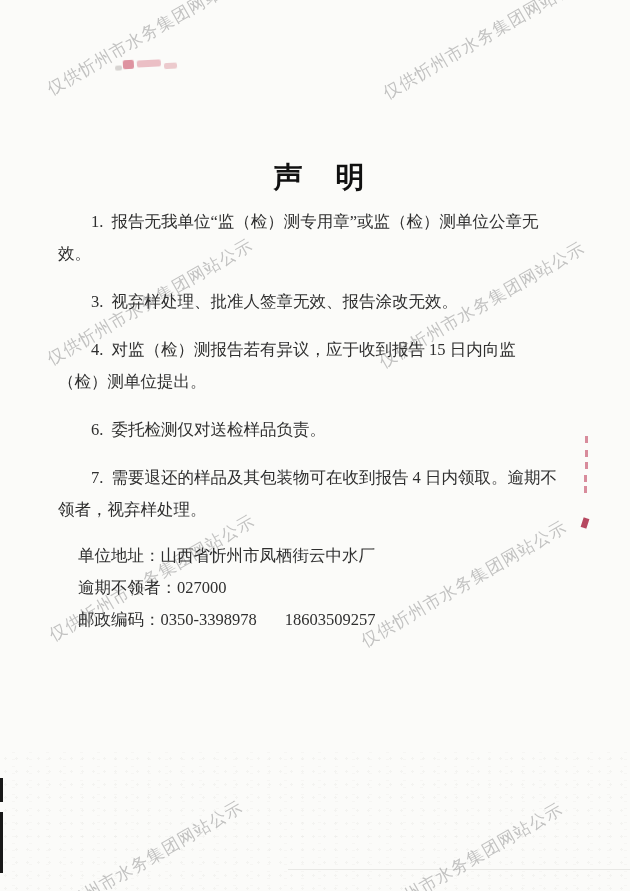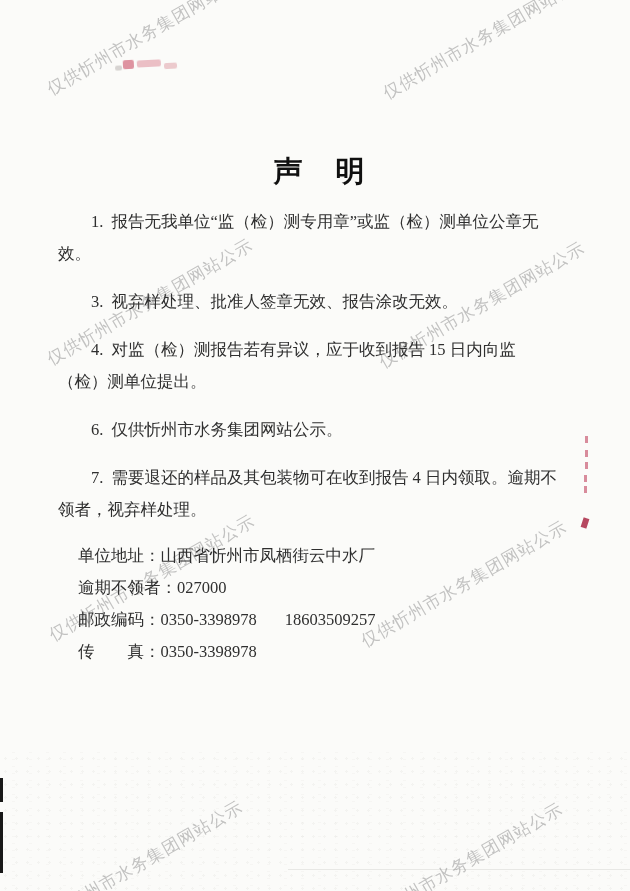--- a/index.html
+++ b/index.html
@@ -21,21 +21,21 @@
     font-size:17px;letter-spacing:1px;color:var(--wm-color);opacity:.62;
     transform:translate(-50%,-50%) rotate(-30deg);
     pointer-events:none;user-select:none;
   }
   .w1{left:150px;top:32px;}  .w2{left:486px;top:36px;}
   .w3{left:150px;top:302px;} .w4{left:482px;top:305px;}
   .w5{left:152px;top:578px;} .w6{left:464px;top:584px;}
   .w7{left:140px;top:864px;} .w8{left:460px;top:866px;}
   
   .title{
-    position:absolute;top:152px;left:0;right:0;margin:0;
+    position:absolute;top:158px;left:0;right:0;margin:0;
     text-align:center;font-size:29px;font-weight:bold;color:#101010;
     letter-spacing:2px;
     padding-left:10px;
   }
   
   .items{
     position:absolute;top:190px;left:42px;width:533px;
     font-size:16.5px;line-height:32px;
   }
   .item{margin:16px;text-indent:33px;}
@@ -113,25 +113,24 @@
   <div class="bottom-noise"></div>
   <div class="scan-line"></div>
 
   <main>
     <h1 class="title">声　明</h1>
 
     <div class="items">
       <p class="item"><span class="num">1.</span><span>报告无我单位“监（检）测专用章”或监（检）测单位公章无效。</span></p>
       <p class="item"><span class="num">3.</span><span>视弃样处理、批准人签章无效、报告涂改无效。</span></p>
       <p class="item"><span class="num">4.</span><span>对监（检）测报告若有异议，应于收到报告 15 日内向监（检）测单位提出。</span></p>
-      <p class="item"><span class="num">6.</span><span>仅供忻州市水务集团网站公示。</span></p>
+      <p class="item"><span class="num">6.</span><span>委托检测仅对送检样品负责。</span></p>
       <p class="item"><span class="num">7.</span><span>需要退还的样品及其包装物可在收到报告 4 日内领取。逾期不领者，视弃样处理。</span></p>
     </div>
 
     <div class="contact">
       <p class="cline"><span class="clabel">单位地址：</span><span>山西省忻州市凤栖街云中水厂</span></p>
       <p class="cline"><span class="clabel">逾期不领者：</span><span>027000</span></p>
       <p class="cline"><span class="clabel">邮政编码：</span><span>0350-3398978</span><span class="gap">18603509257</span></p>
-      <p class="cline"><span class="clabel">传　　真：</span><span>0350-3398978</span></p>
     </div>
   </main>
 
 </div>
 
 </body></html>

